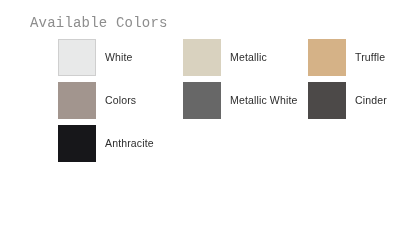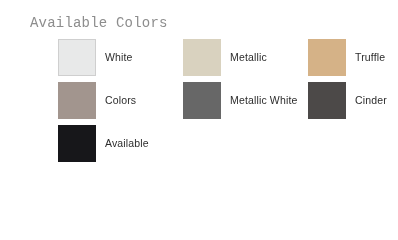--- a/index.html
+++ b/index.html
@@ -94,18 +94,18 @@
       <div class="swatch-item">
         <div class="swatch-chip" style="background: rgb(103, 103, 103);"></div>
         <span class="swatch-label">Metallic White</span>
       </div>
       <div class="swatch-item">
         <div class="swatch-chip" style="background: rgb(76, 73, 72);"></div>
         <span class="swatch-label">Cinder</span>
       </div>
       <div class="swatch-item">
         <div class="swatch-chip" style="background: rgb(23, 23, 26);"></div>
-        <span class="swatch-label">Available</span>
+        <span class="swatch-label">Anthracite</span>
       </div>
       <div class="cell-empty"></div>
     </div>
 
 </div>
 
 </body></html>

